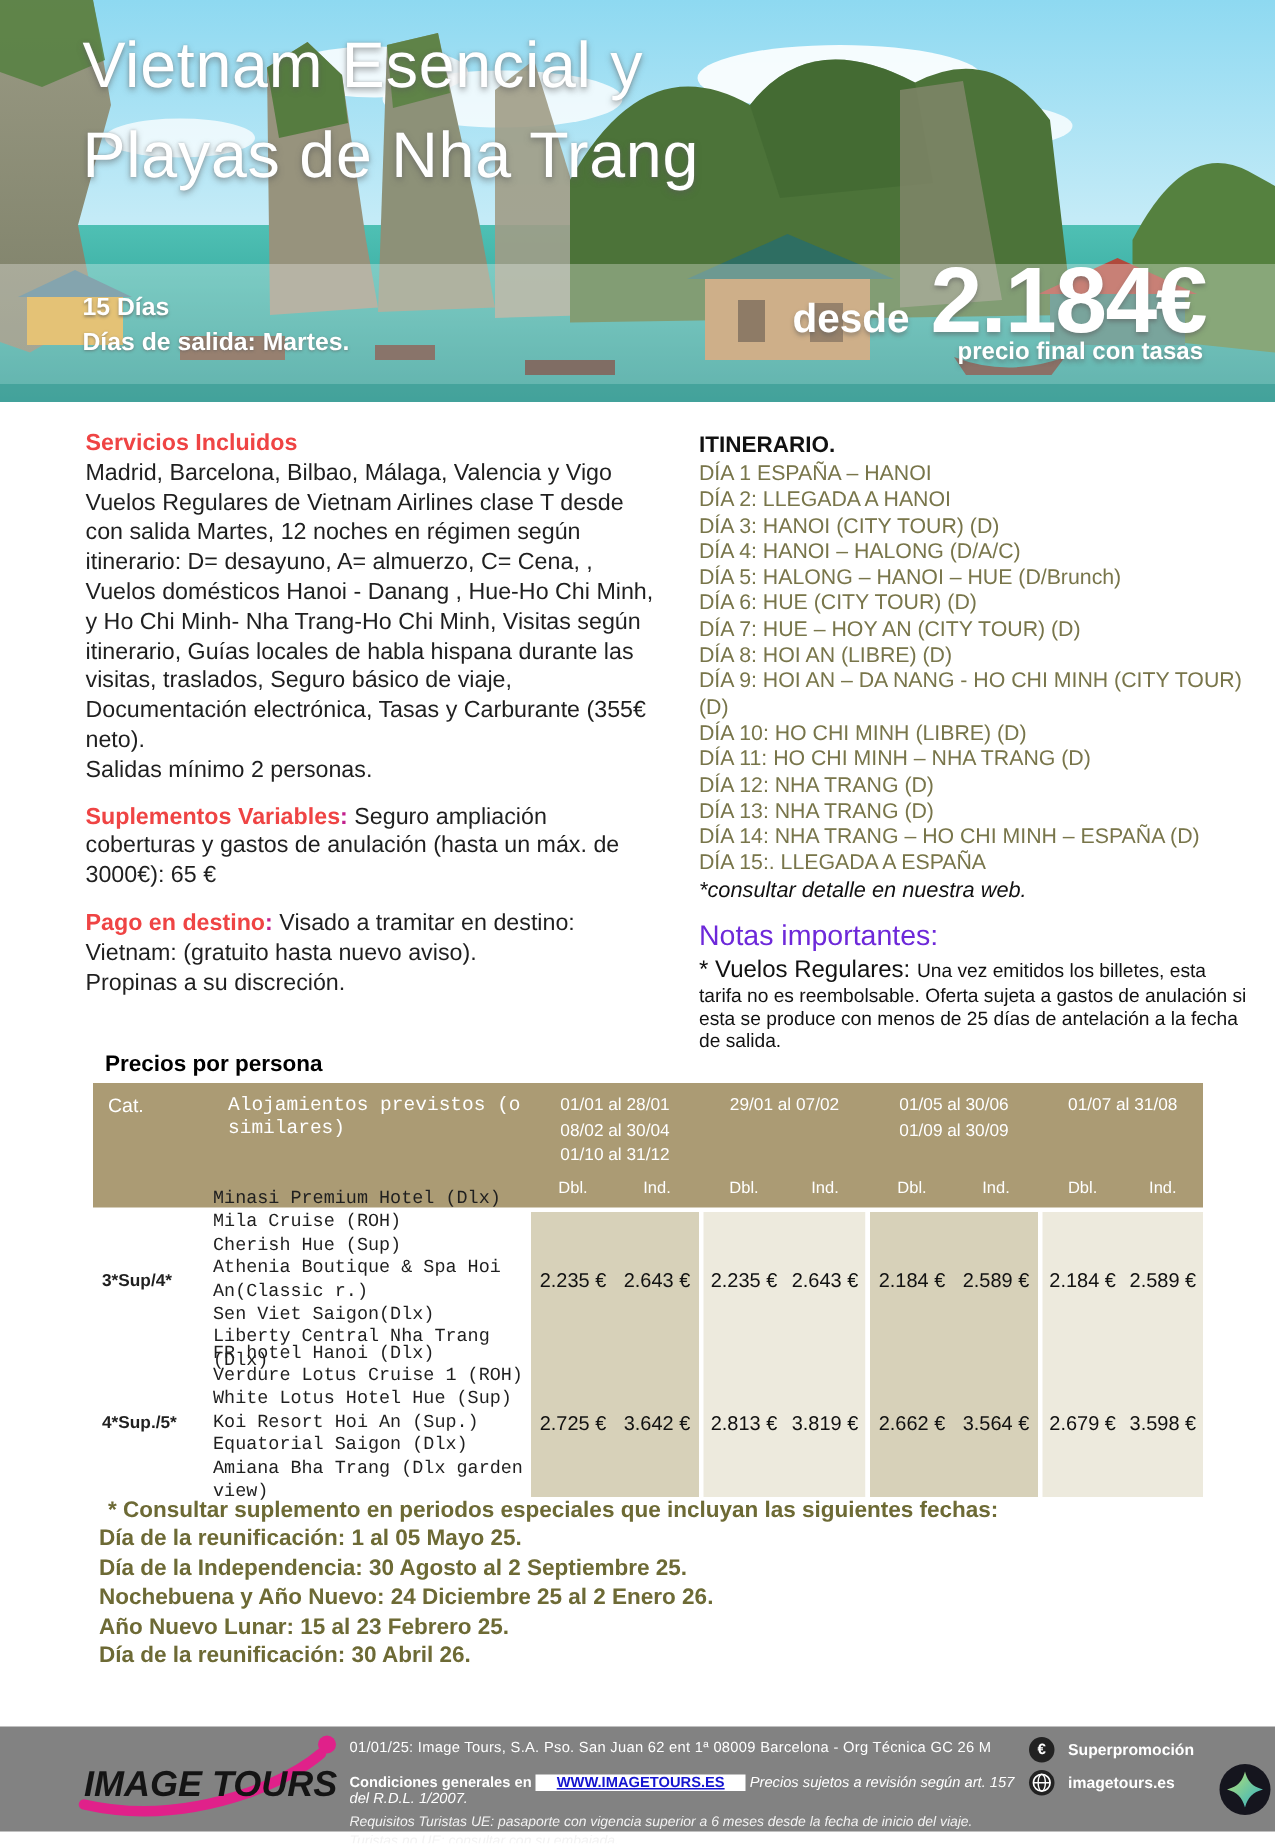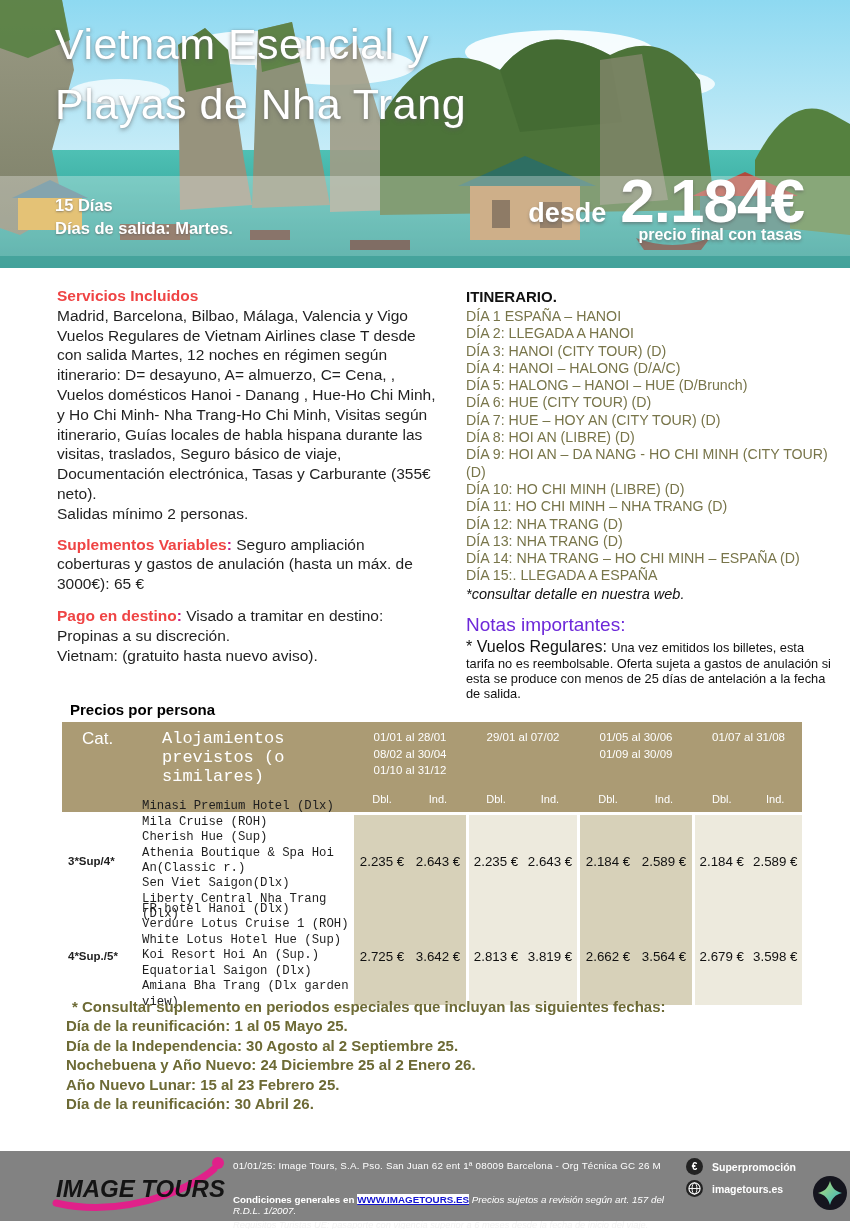--- a/index.html
+++ b/index.html
@@ -38,21 +38,21 @@
 
   
   .ptitle { position:absolute; left:70px; top:701px; font-size:15px; font-weight:bold; color:#000; }
   .ptable { position:absolute; left:62px; top:722px; width:740px; }
   .flexrow { display:flex; }
   .c-cat { width:80px; } .c-hot { width:212px;font-family:Liberation Mono, monospace; }
   .c-g1 { width:112px; } .c-g2 { width:108px; } .c-g3 { width:112px; } .c-g4 { width:107px; }
   .c-gap { width:3px; }
   .pt-head { background:#ab9b74; color:#fff; }
   .pt-dates { padding-top:7px; min-height:53px; }
-  .pt-dates .lbl { font-size:17px; padding-left:20px; }
+  .pt-dates .lbl { font-size:13px; padding-left:10px; }
   .pt-dates .dategrp { font-size:11.5px; line-height:16.5px; text-align:center; }
   .pt-subs { padding:3px 0 5px 0; }
   .pt-subs .half { display:inline-block; width:50%; text-align:center; font-size:11px; }
   .pt-body { margin-top:3px; }
   .bcol { display:flex; flex-direction:column; }
   .bg-beige { background:#d7d1b9; }
   .bg-cream { background:#edeadd; }
   .gap-white { background:#fff; }
   .r1 { height:92px; } .r2 { height:98px; }
   .cat-cell { display:flex; align-items:center; font-size:11.5px; font-weight:bold; padding-left:6px; }
@@ -63,24 +63,24 @@
 
   
   .special { position:absolute; left:66px; top:997px; font-size:15px; font-weight:bold;
     color:#6d6a35; line-height:19.4px; }
   .special .lead { padding-left:6px; }
 
   
   .footer { position:absolute; left:0; top:1151px; width:850px; height:70px; background:#828282; }
   .f-logo { position:absolute; left:48px; top:2px; width:190px; height:64px; }
   .f-center { position:absolute; left:233px; top:9px; width:450px; color:#fff; }
-  .f-line1 { font-size:9.8px; margin-bottom:23px; letter-spacing:.2px; }
+  .f-line1 { font-size:9.8px; margin-bottom:12px; letter-spacing:.2px; }
   .f-line2 { font-size:9.8px; margin-bottom:3px; }
   .f-line2 .b { font-weight:bold; }
-  .f-link { color:#1414cf; font-weight:bold; background:#fff; text-decoration:underline; padding:0 0;margin-top:20px; }
+  .f-link { color:#1414cf; font-weight:bold; background:#fff; text-decoration:underline; padding:0 14px;margin-top:20px; }
   .f-it { font-style:italic; }
   .f-line34 { font-size:9.3px; font-style:italic; line-height:12.6px; color:#f2f2f2; }
   .f-icons { position:absolute; left:686px; top:2px; color:#fff; }
   .f-icon-row { display:flex; align-items:center; margin-top:5px; }
   .circ { width:17px; height:17px; border-radius:50%; background:#222; color:#fff; display:flex;
     align-items:center; justify-content:center; font-size:10px; font-weight:bold; margin-right:9px; }
   .f-icon-row .lab { font-size:10.5px; font-weight:bold; }
   .f-badge { position:absolute; left:812px; top:24px; width:36px; height:36px; }
 </style>
 </head>
@@ -176,22 +176,22 @@
     <div>Salidas mínimo 2 personas.</div>
     <div class="sp11"></div>
     <div>
       <span class="h-olive">Suplementos Variables</span><span class="colon-mag">:</span><span> Seguro ampliación</span>
       <div>coberturas y gastos de anulación (hasta un máx. de</div>
       <div>3000€): 65 €</div>
     </div>
     <div class="sp12"></div>
     <div>
       <span class="h-olive">Pago en destino</span><span class="colon-mag">:</span><span> Visado a tramitar en destino:</span>
+      <div>Vietnam: (gratuito hasta nuevo aviso).</div>
       <div>Propinas a su discreción.</div>
-      <div>Vietnam: (gratuito hasta nuevo aviso).</div>
     </div>
   </div>
 
   <div class="col-right">
     <div class="itin-head">ITINERARIO.</div>
     <div class="itin-day">DÍA 1  ESPAÑA – HANOI</div>
     <div class="itin-day">DÍA 2: LLEGADA A HANOI</div>
     <div class="itin-day">DÍA 3: HANOI (CITY TOUR) (D)</div>
     <div class="itin-day">DÍA 4: HANOI – HALONG (D/A/C)</div>
     <div class="itin-day">DÍA 5: HALONG – HANOI – HUE (D/Brunch)</div>

